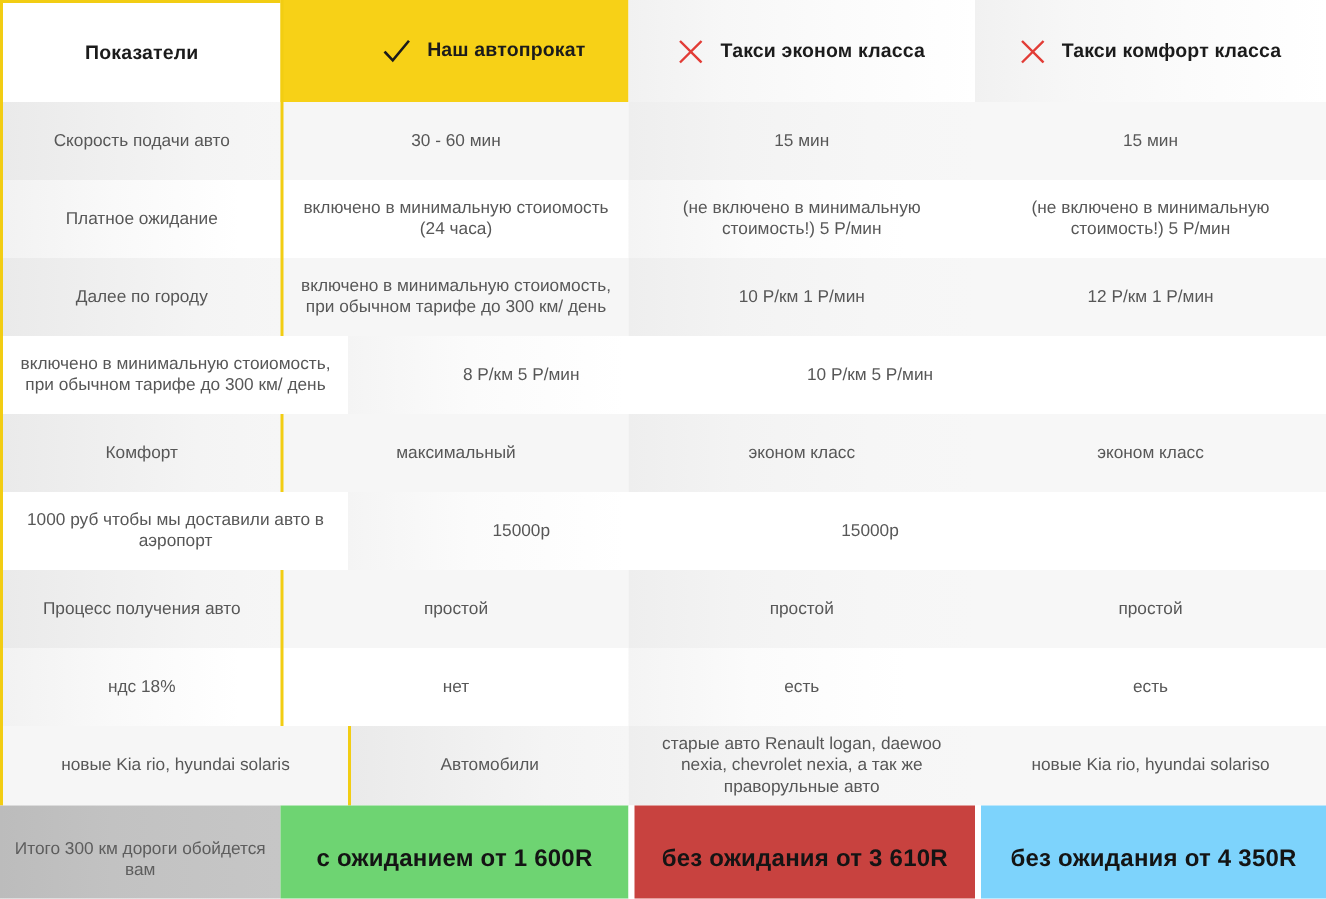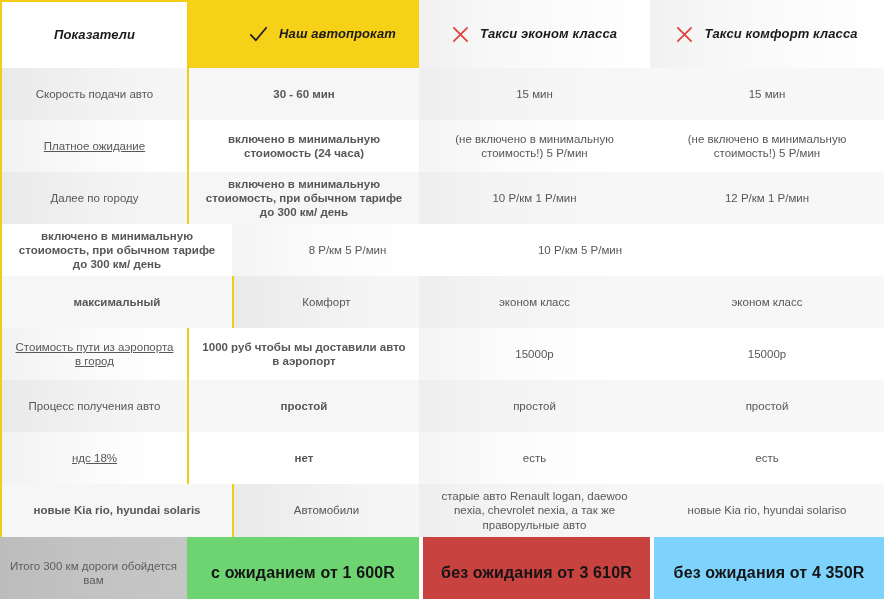--- a/index.html
+++ b/index.html
@@ -40,45 +40,44 @@
     border-top: 2px solid #f2cd13;
   }
   .hdr-2 {
     background: #f7d117;
     border-left: 2px solid #f2cd13;
     padding-left: 37px;
   }
   .hdr-3, .hdr-4 {
     background: linear-gradient(90deg,#f1f1f1 0%, #f7f7f7 28%, #fbfbfb 60%, #ffffff 100%);
   }
-  .hdr-label { display: inline-flex; align-items: center; gap: 11px; font-style: italic; }
+  .hdr-label { display: inline-flex; gap: 11px; }
 
   .icon-check { width: 19px; height: 19px; display: block; }
   .icon-cross { width: 17px; height: 17px; display: block; }
 
   
   .body-row { height: 52px; }
   .body-row .cell { font-size: 11.5px; padding: 0 10px; }
   .body-row.tall { height: 53px; }
 
   .bc1 {
     border-left: 2px solid #f2cd13;
   }
   .bc2 {
     border-left: 2px solid #f2cd13;
-    font-weight: bold;
   }
 
   
   .stripe-gray .bc1 { background: linear-gradient(90deg,#eaeaea 0%, #efefef 35%, #f4f4f4 70%, #f6f6f6 100%); }
   .stripe-gray .bc2 { background: #f6f6f6; }
   .stripe-gray .bc3 { background: linear-gradient(90deg,#eeeeee 0%, #f3f3f3 30%, #f6f6f6 70%, #f7f7f7 100%); }
   .stripe-gray .bc4 { background: #f7f7f7; }
 
-  .stripe-white .bc1 { background: linear-gradient(90deg,#f2f2f2 0%, #f9f9f9 40%, #ffffff 85%); text-decoration: underline; }
+  .stripe-white .bc1 { background: linear-gradient(90deg,#f2f2f2 0%, #f9f9f9 40%, #ffffff 85%); }
   .stripe-white .bc2 { background: #ffffff; }
   .stripe-white .bc3 { background: linear-gradient(90deg,#f4f4f4 0%, #fbfbfb 35%, #ffffff 80%); }
   .stripe-white .bc4 { background: #ffffff; }
 
   
   .summary-row { height: 72px; display: flex; width: 884px; }
   .sum-label {
     width: 187px; flex: 0 0 187px;
     display: flex; align-items: center; justify-content: center;
     text-align: center;
@@ -166,28 +165,27 @@
     <div class="cell c4 bc4">12 Р/км 1 Р/мин</div>
   </div>
 
   <div class="row body-row stripe-white">
     <div class="cell c2 bc2">включено в минимальную стоиомость, при обычном тарифе до 300 км/ день</div>
     <div class="cell c3 bc3">8 Р/км 5 Р/мин</div>
     <div class="cell c4 bc4">10 Р/км 5 Р/мин</div>
   </div>
 
   <div class="row body-row stripe-gray">
+    <div class="cell c1 bc1">Комфорт</div>
     <div class="cell c2 bc2">максимальный</div>
-    <div class="cell c1 bc1">Комфорт</div>
     <div class="cell c3 bc3">эконом класс</div>
     <div class="cell c4 bc4">эконом класс</div>
   </div>
 
   <div class="row body-row stripe-white">
-    <div class="cell c1 bc1">Стоимость пути из аэропорта в город</div>
     <div class="cell c2 bc2">1000 руб чтобы мы доставили авто в аэропорт</div>
     <div class="cell c3 bc3">15000р</div>
     <div class="cell c4 bc4">15000р</div>
   </div>
 
   <div class="row body-row stripe-gray">
     <div class="cell c1 bc1">Процесс получения авто</div>
     <div class="cell c2 bc2">простой</div>
     <div class="cell c3 bc3">простой</div>
     <div class="cell c4 bc4">простой</div>

